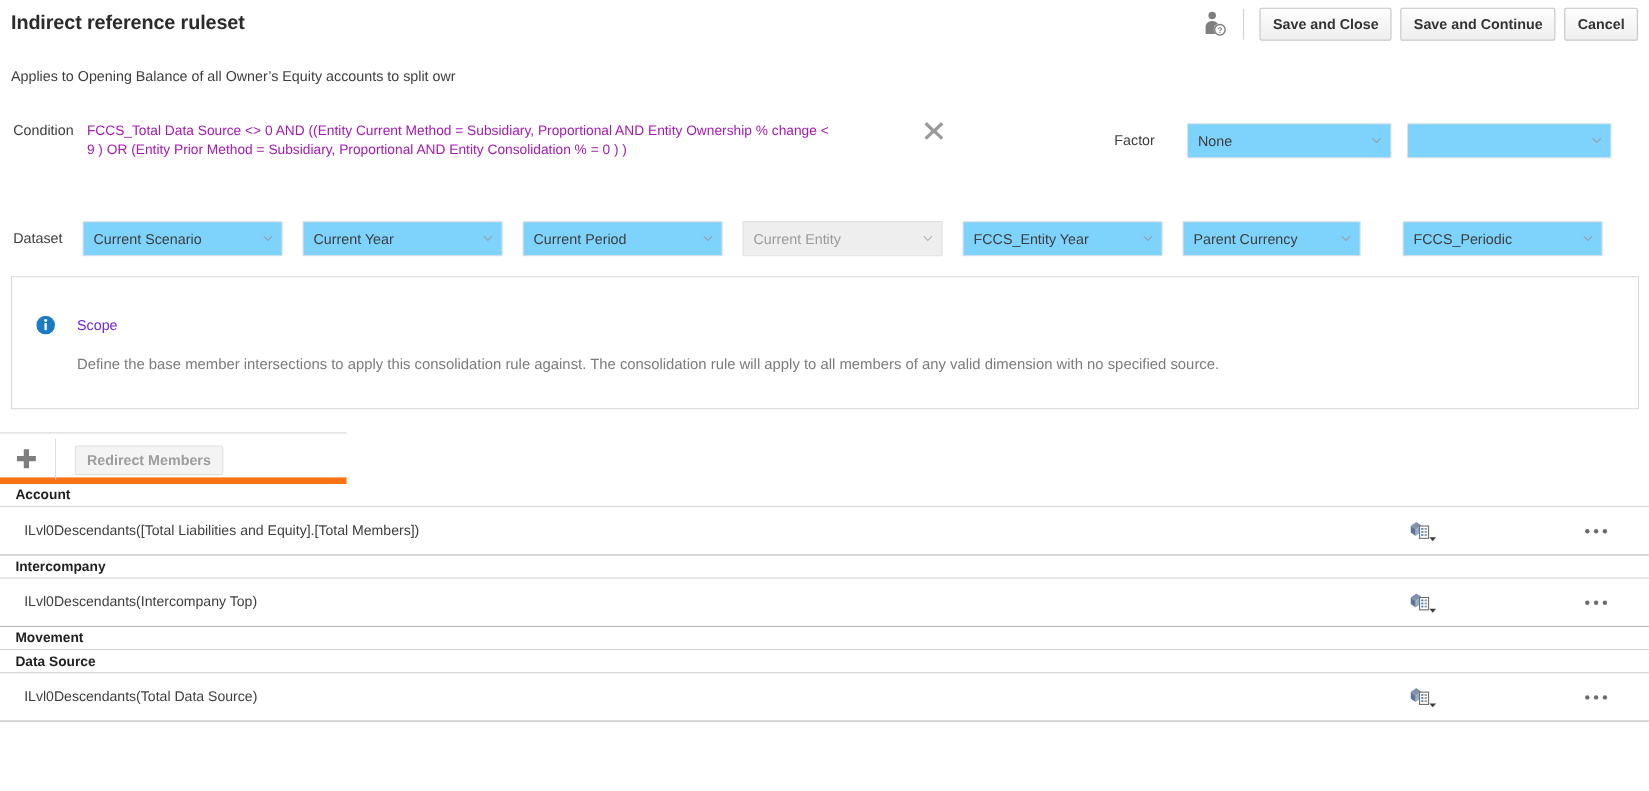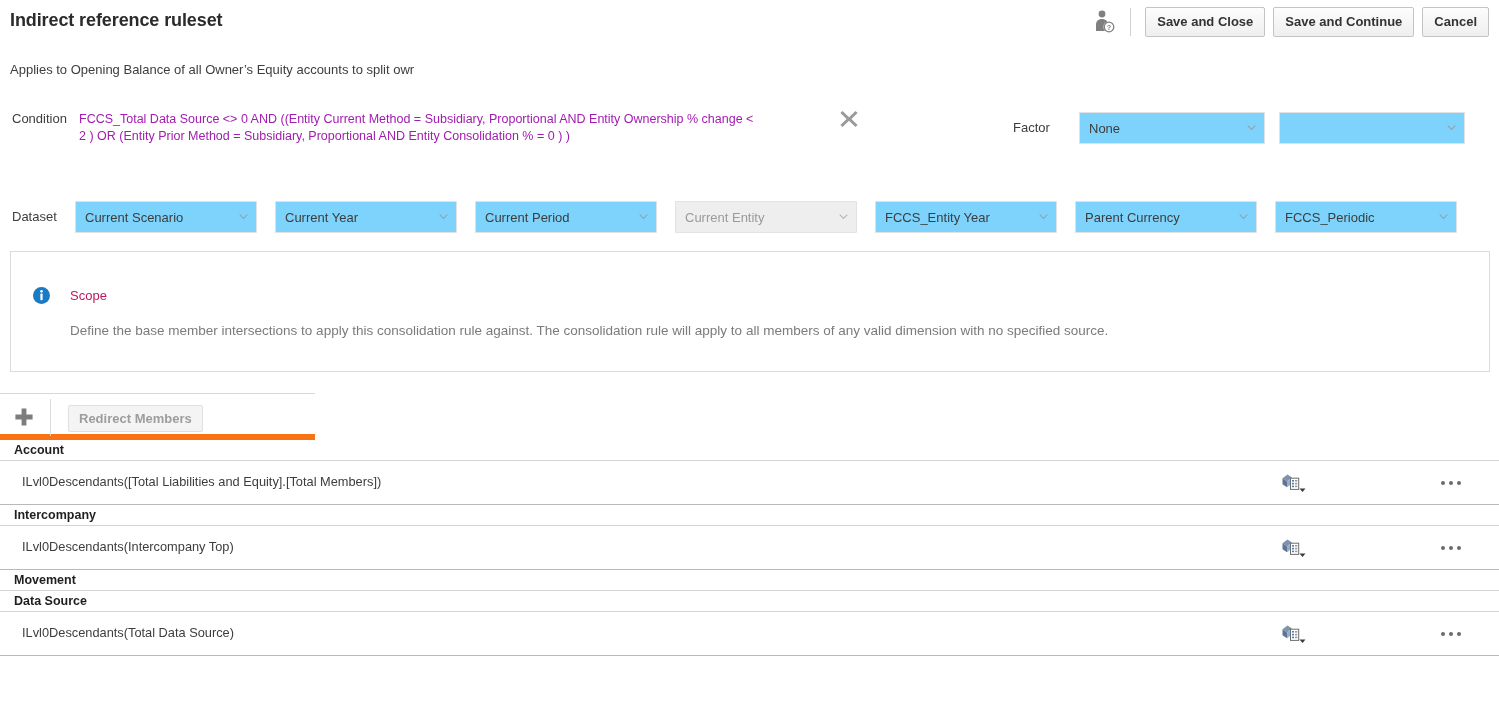--- a/index.html
+++ b/index.html
@@ -152,21 +152,21 @@
   }
   .scope-info-icon {
     position: absolute;
     left: 22px; top: 35px;
     width: 17px; height: 17px;
   }
   .scope-title {
     position: absolute;
     left: 59px; top: 36px;
     font-size: 13px;
-    color: #be185d;
+    color: #6d28d9;
     text-align: right;
   }
   .scope-desc {
     position: absolute;
     left: 59px; top: 71px;
     font-size: 13.5px;
     color: #7b7b7b;
   }
 
   
@@ -277,21 +277,21 @@
     <button class="btn">Cancel</button>
   </div>
 </div>
 
 <div class="subtitle">Applies to Opening Balance of  all Owner’s Equity accounts to split owr</div>
 
 <div class="condition-row">
   <div class="condition-label">Condition</div>
   <div class="condition-text">
     <span>FCCS_Total Data Source &lt;&gt; 0 AND ((Entity Current Method = Subsidiary, Proportional  AND Entity Ownership % change &lt;</span>
-    <span class="line2">2 )  OR (Entity Prior Method = Subsidiary, Proportional  AND Entity Consolidation % = 0 ) )</span>
+    <span class="line2">9 )  OR (Entity Prior Method = Subsidiary, Proportional  AND Entity Consolidation % = 0 ) )</span>
   </div>
   <div class="factor-label">Factor</div>
 </div>
 
 <div class="condition-clear">
   <svg width="22" height="22" viewBox="0 0 22 22">
     <path d="M4.5 3 L11 9.2 L17.5 3 L19.6 5.1 L13.4 11 L19.6 16.9 L17.5 19 L11 12.8 L4.5 19 L2.4 16.9 L8.6 11 L2.4 5.1 Z" fill="#9a9a9a"></path>
   </svg>
 </div>
 
@@ -333,21 +333,21 @@
   <svg class="caret" viewBox="0 0 10 7">
       <path d="M0.6 0.8 L5 5.2 L9.4 0.8" fill="none" stroke="#b5b5b5" stroke-width="1.25"></path>
     </svg>
 </div>
 <div class="sel" style="left:875px; top:201px; width:182px;">
   <span>FCCS_Entity Year</span>
   <svg class="caret" viewBox="0 0 10 7">
       <path d="M0.6 0.8 L5 5.2 L9.4 0.8" fill="none" stroke="#9aa0a6" stroke-width="1.25"></path>
     </svg>
 </div>
-<div class="sel" style="left:1075px; top:201px; width:182px;text-align:center;">
+<div class="sel" style="left:1075px; top:201px; width:162px;text-align:center;">
   <span>Parent Currency</span>
   <svg class="caret" viewBox="0 0 10 7">
       <path d="M0.6 0.8 L5 5.2 L9.4 0.8" fill="none" stroke="#9aa0a6" stroke-width="1.25"></path>
     </svg>
 </div>
 <div class="sel" style="left:1275px; top:201px; width:182px;">
   <span>FCCS_Periodic</span>
   <svg class="caret" viewBox="0 0 10 7">
       <path d="M0.6 0.8 L5 5.2 L9.4 0.8" fill="none" stroke="#9aa0a6" stroke-width="1.25"></path>
     </svg>

